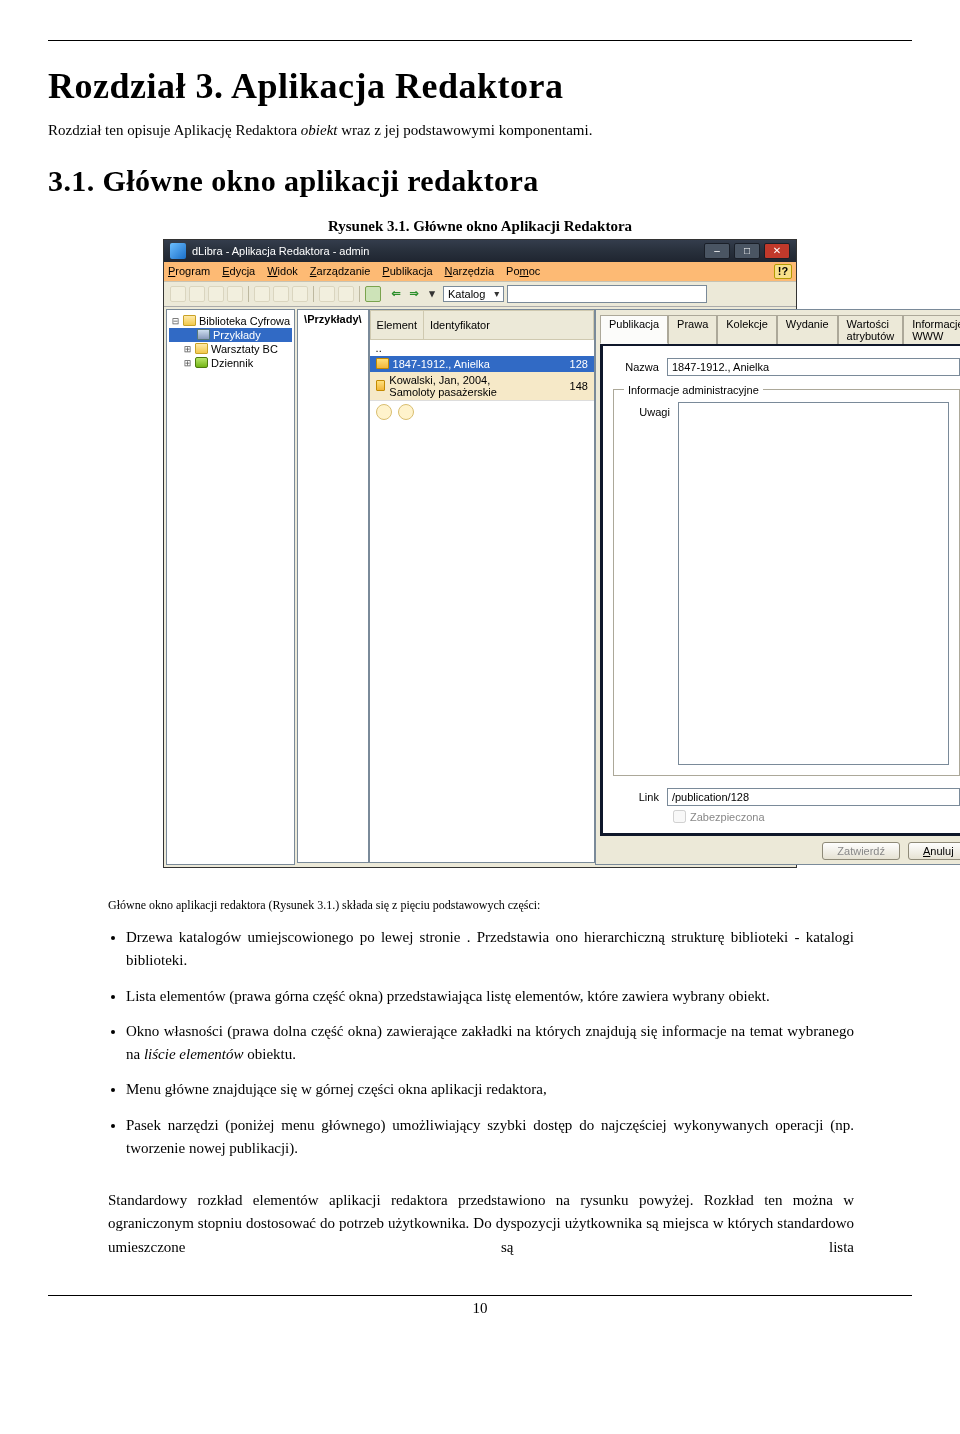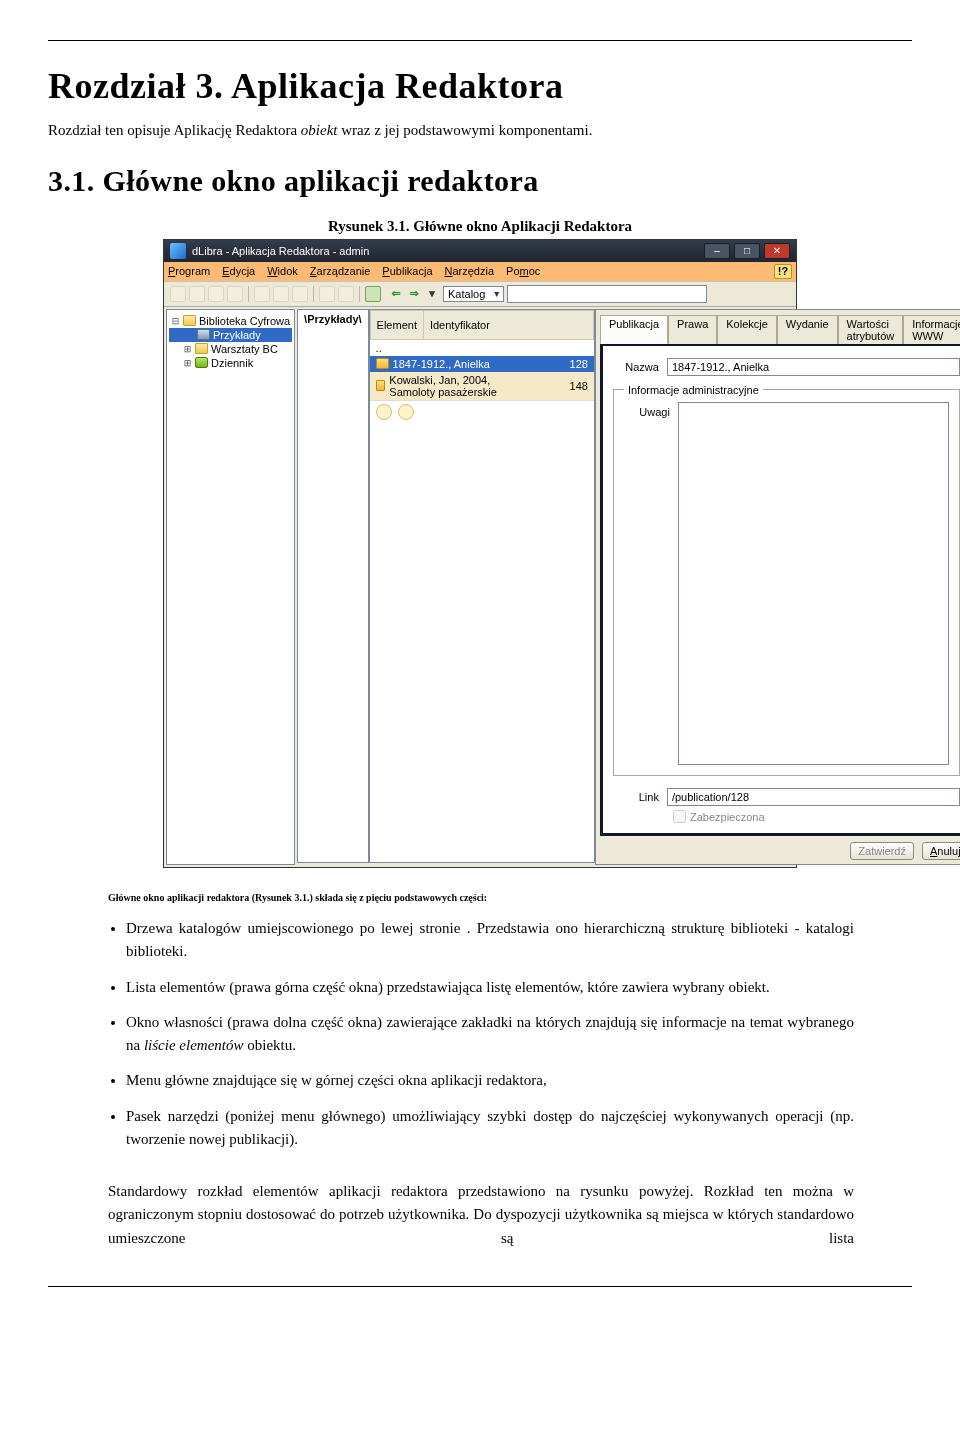--- a/index.html
+++ b/index.html
@@ -112,26 +112,26 @@
   .form-row { display:flex; align-items:center; gap:8px; margin:4px 0; }
   .form-label { width:46px; text-align:right; font-size:11px; }
   .form-input { flex:1; background:#fff; border:1px solid #7a8a99; padding:2px 4px; font-size:11px; }
   fieldset.adm { border:1px solid #aca899; padding:6px 10px 10px 10px; margin:4px 0 8px 0; flex:1; display:flex; flex-direction:column; }
   fieldset.adm legend { font-size:11px; padding:0 4px; }
   .uwagi-label { width:46px; text-align:right; font-size:11px; padding-top:4px;}
   .uwagi-area { flex:1; background:#fff; border:1px solid #7a8a99; min-height:150px; }
   .checkbox-row { display:flex; align-items:flex-end; gap:4px; color:#888; margin-left:60px; }
   .checkbox-row input { accent-color:#888; }
   .btn-row { display:flex; justify-content:flex-end; gap:8px; padding:0 4px; }
-  .btn { background:linear-gradient(#fefefe,#e6e2d3); border:1px solid #8e8a78; border-radius:3px; padding:2px 7px; font-size:11px; color:#888;}
+  .btn { background:linear-gradient(#fefefe,#e6e2d3); border:1px solid #8e8a78; border-radius:3px; padding:2px 14px; font-size:11px; color:#888;}
   .btn.enabled{color:#000;}
   .scrollbar-bottom { height:16px; background:#ece9d8; border:1px solid #c6c3b4; margin:3px 2px 2px 2px; position:relative;}
   .scrollbar-thumb { position:absolute; left:0; top:0; height:14px; width:70%; background:linear-gradient(#f4f2ea,#d6d2c0); border:1px solid #b4b09c;}
   
-  .after-fig { font-size: 10px; margin: 22px 60px 12px 60px; line-height: 1.55; font-weight: bold; }
+  .after-fig { font-size: 12px; margin: 28px 60px 12px 60px; line-height: 1.55; }
   ul.bullets { margin: 0 58px 29px 78px; font-size: 15px; list-style: disc; }
   ul.bullets li { margin-bottom: 12px; line-height:1.55; text-align: justify; }
   .after-list { font-size: 15px; margin: 4px 58px 0 60px; line-height: 1.55; text-align: justify; }
   .after-list.justify-all { text-align-last: justify; }
   em.it { font-style: italic; }
   .footer { margin-top: 36px; text-align:center; }
   hr.foot-rule { border:none; border-top:1px solid #000; margin-bottom:4px;}
   .pagenum { font-size:15px; }
 </style>
 </head>
@@ -306,13 +306,14 @@
     <li>Lista elementów (prawa górna część okna) przedstawiająca listę elementów, które zawiera wybrany obiekt.</li>
     <li><span>Okno własności (prawa dolna część okna) zawierające zakładki na których znajdują się informacje na temat wybranego na </span><em class="it">liście elementów</em><span> obiektu.</span></li>
     <li>Menu główne znajdujące się w górnej części okna aplikacji redaktora,</li>
     <li>Pasek narzędzi (poniżej menu głównego) umożliwiający szybki dostęp do najczęściej wykonywanych operacji (np. tworzenie nowej publikacji).</li>
   </ul>
 
 <p class="after-list justify-all">Standardowy rozkład elementów aplikacji redaktora przedstawiono na rysunku powyżej. Rozkład ten można w ograniczonym stopniu dostosować do potrzeb użytkownika. Do dyspozycji użytkownika są miejsca w których standardowo umieszczone są lista</p>
 
 <div class="footer">
   <hr class="foot-rule">
+  <div class="pagenum">10</div>
 </div>
 
 </body></html>

